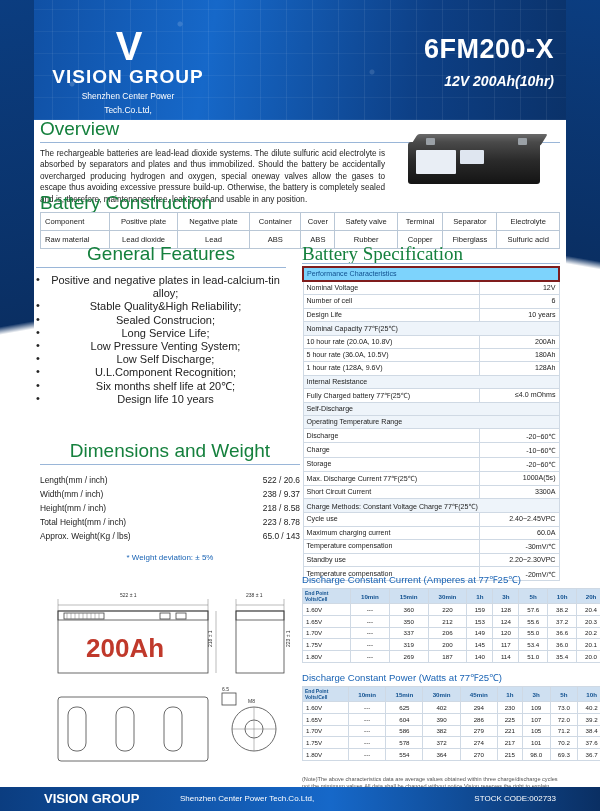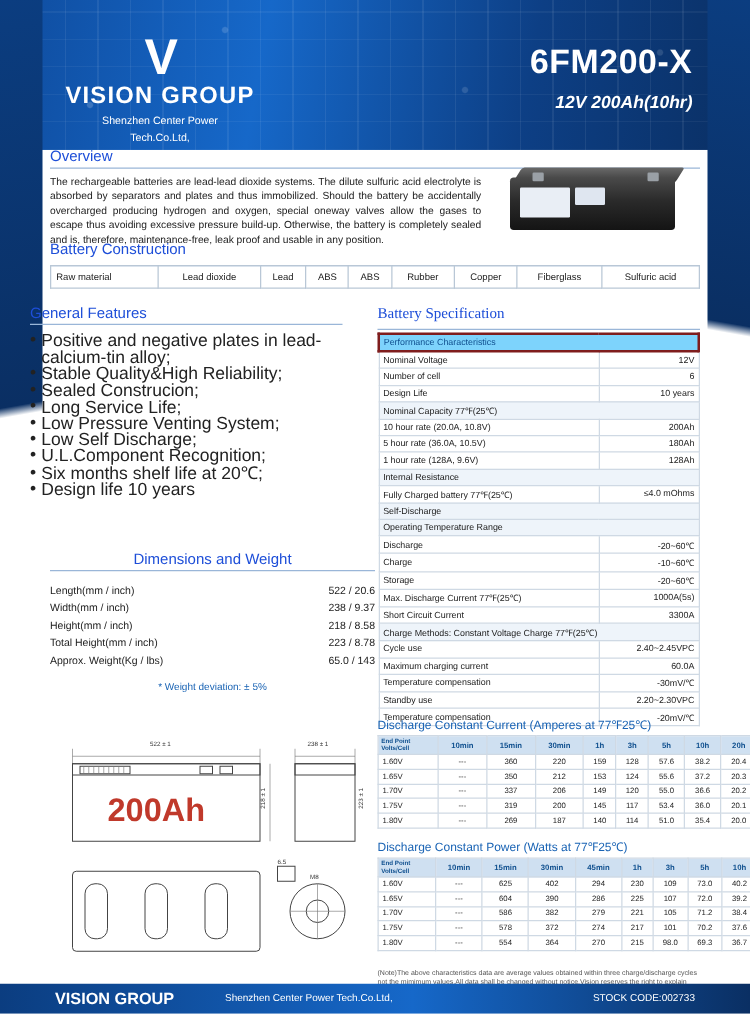--- a/index.html
+++ b/index.html
@@ -48,21 +48,21 @@
   }
   .logo .sub{font-size:8.5px;margin-top:3px;line-height:11px;}
 
   .model{
     position:absolute;right:46px;top:34px;text-align:right;color:#fff;
   }
   .model .name{font-size:27px;font-weight:bold;letter-spacing:.5px;}
   .model .spec{font-size:14px;font-weight:bold;font-style:italic;margin-top:8px;}
 
   h2.sec{
-    color:#1d4ed8;font-size:12px;font-weight:normal;margin:0;padding:0;
+    color:#15803d;font-size:19px;font-weight:normal;margin:0;padding:0;
   }
   .rule{height:1px;background:#9ab6d8;margin-top:2px;}
 
   .overview{position:absolute;left:40px;top:118px;width:520px;}
   .overview p{
     font-size:8.2px;line-height:11.4px;margin:5px 0 0 0;width:345px;text-align:justify;color:#222;
   }
   .batt-photo{
     position:absolute;left:400px;top:128px;width:152px;height:62px;
   }
@@ -88,23 +88,23 @@
   }
 
   
   table{border-collapse:collapse;}
   .bc-table{position:absolute;left:40px;top:212px;width:520px;font-size:7.6px;}
   .bc-table td{
     border:1px solid #b9c7d6;padding:3px 2px;text-align:center;color:#222;height:11px;
   }
   .bc-table td.lead{text-align:left;padding-left:4px;}
 
-  .gf{position:absolute;left:24px;top:243px;width:250px;}
+  .gf{position:absolute;left:36px;top:243px;width:250px;text-align:center;}
   .gf ul{margin:6px 0 0 0;padding:0;list-style:none;}
-  .gf li{font-size:14px;line-height:13.2px;color:#222;padding-left:9px;position:relative;}
+  .gf li{font-size:11px;line-height:13.2px;color:#222;padding-left:9px;position:relative;}
   .gf li:before{content:"•";position:absolute;left:0;top:-1px;color:#222;}
 
   .dims{position:absolute;left:40px;top:440px;width:260px;text-align:center;}
   .dims .rows{margin-top:8px;}
   .dims .row{display:flex;justify-content:space-between;font-size:8.4px;line-height:14px;color:#222;}
   .dims .note{font-size:8px;color:#1963b4;margin-top:10px;}
 
   
   .bs{position:absolute;left:302px;top:243px;width:258px;}
   .bs table{width:100%;font-size:7.1px;}
@@ -176,20 +176,31 @@
     <div class="label"></div>
     <div class="label2"></div>
     <div class="term" style="left:26px"></div>
     <div class="term" style="left:118px"></div>
   </div>
 
   <h2 class="sec" style="position:absolute;left:40px;top:192px;">Battery Construction</h2>
   <div class="rule" style="position:absolute;left:40px;top:210px;width:520px;"></div>
   <table class="bc-table">
     <tbody>
+        <tr>
+      <td class="lead">Component</td>
+      <td>Positive plate</td>
+      <td>Negative plate</td>
+      <td>Container</td>
+      <td>Cover</td>
+      <td>Safety valve</td>
+      <td>Terminal</td>
+      <td>Separator</td>
+      <td>Electrolyte</td>
+    </tr>
     <tr>
       <td class="lead">Raw material</td>
       <td>Lead dioxide</td>
       <td>Lead</td>
       <td>ABS</td>
       <td>ABS</td>
       <td>Rubber</td>
       <td>Copper</td>
       <td>Fiberglass</td>
       <td>Sulfuric acid</td>

